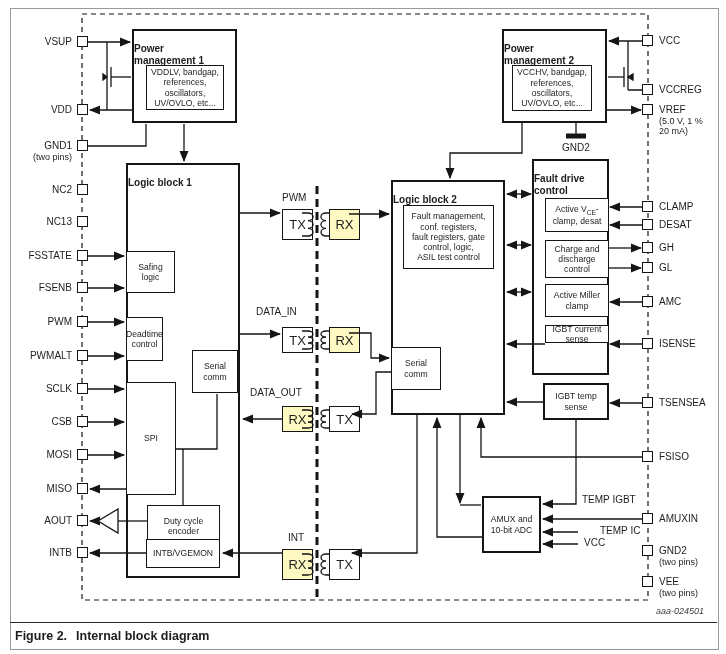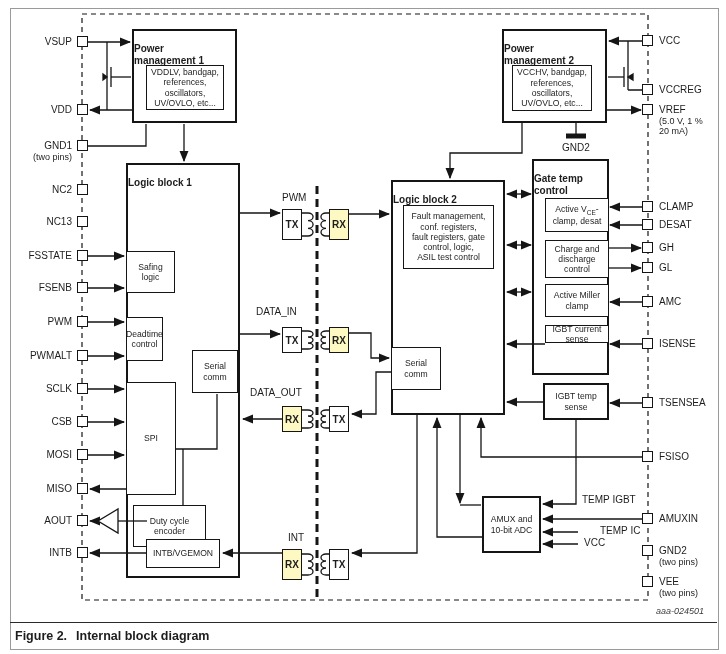--- a/index.html
+++ b/index.html
@@ -11,22 +11,22 @@
   .btitle{font-weight:bold;font-size:10px;margin-top:12px;line-height:1.18;white-space:pre-line;}
   .ibx{position:absolute;border:1.3px solid #151515;background:#fff;box-sizing:border-box;
        display:flex;align-items:center;justify-content:center;text-align:center;
        font-size:8.6px;line-height:1.2;white-space:pre-line;padding:1px;}
   .pin{position:absolute;width:11px;height:11px;border:1.4px solid #151515;background:#fff;box-sizing:border-box;}
   .plabel{position:absolute;font-size:10px;line-height:1.15;}
   .pleft{left:0;width:72px;text-align:right;}
   .pright{left:659px;width:70px;text-align:left;}
   .nte{display:block;font-size:9px;white-space:pre-line;}
   .chlabel{position:absolute;font-size:10px;}
-  .txrx{position:absolute;width:20px;border:1.4px solid #151515;background:#fff;box-sizing:border-box;
-        display:flex;align-items:center;justify-content:center;font-size:10px;font-weight:bold;}
+  .txrx{position:absolute;width:31px;border:1.4px solid #151515;background:#fff;box-sizing:border-box;
+        display:flex;align-items:center;justify-content:center;font-size:13px;}
   .gray{background:#fef9c3;}
   .slabel{position:absolute;font-size:10px;}
   .gndlabel{position:absolute;font-size:10px;width:44px;text-align:center;}
   .code{position:absolute;right:22px;top:606px;font-size:9px;font-style:italic;color:#3a3a3a;}
   .caption{position:absolute;left:10px;top:622px;width:707px;border-top:1px solid #2a2a2a;
            padding:6px 0 0 5px;font-weight:bold;font-size:12.5px;box-sizing:border-box;}
   .caption .sp{margin-left:9px;}
   sub{font-size:6.5px;}
 </style>
 </head>
@@ -62,37 +62,37 @@
   <div class="blk" style="left:126px;top:163px;width:114px;height:415px">
     <div class="btitle">Logic block 1</div>
   </div>
   <div class="ibx" style="left:126px;top:251px;width:49px;height:42px">Safing
 logic</div>
   <div class="ibx" style="left:126px;top:317px;width:37px;height:44px">Deadtime
 control</div>
   <div class="ibx" style="left:192px;top:350px;width:46px;height:43px">Serial
 comm</div>
   <div class="ibx" style="left:126px;top:382px;width:50px;height:113px">SPI</div>
-  <div class="ibx" style="left:133px;top:505px;width:73px;height:42px">Duty cycle
+  <div class="ibx" style="left:147px;top:505px;width:73px;height:42px">Duty cycle
 encoder</div>
   <div class="ibx" style="left:146px;top:539px;width:74px;height:29px">INTB/VGEMON</div>
 
   <div class="blk" style="left:391px;top:180px;width:114px;height:235px">
     <div class="btitle">Logic block 2</div>
   </div>
   <div class="ibx" style="left:403px;top:205px;width:91px;height:64px">Fault management,
 conf. registers,
 fault registers, gate
 control, logic,
 ASIL test control</div>
   <div class="ibx" style="left:391px;top:347px;width:50px;height:43px">Serial
 comm</div>
 
   <div class="blk" style="left:532px;top:159px;width:77px;height:216px">
-    <div class="btitle">Gate temp
+    <div class="btitle">Fault drive
 control</div>
   </div>
   <div class="ibx" style="left:545px;top:198px;width:64px;height:34px">
     <span><span>Active V</span><sub>CE</sub><span>-clamp, desat</span></span>
   </div>
   <div class="ibx" style="left:545px;top:240px;width:64px;height:38px">Charge and
 discharge
 control</div>
   <div class="ibx" style="left:545px;top:284px;width:64px;height:33px">Active Miller
 clamp</div>

